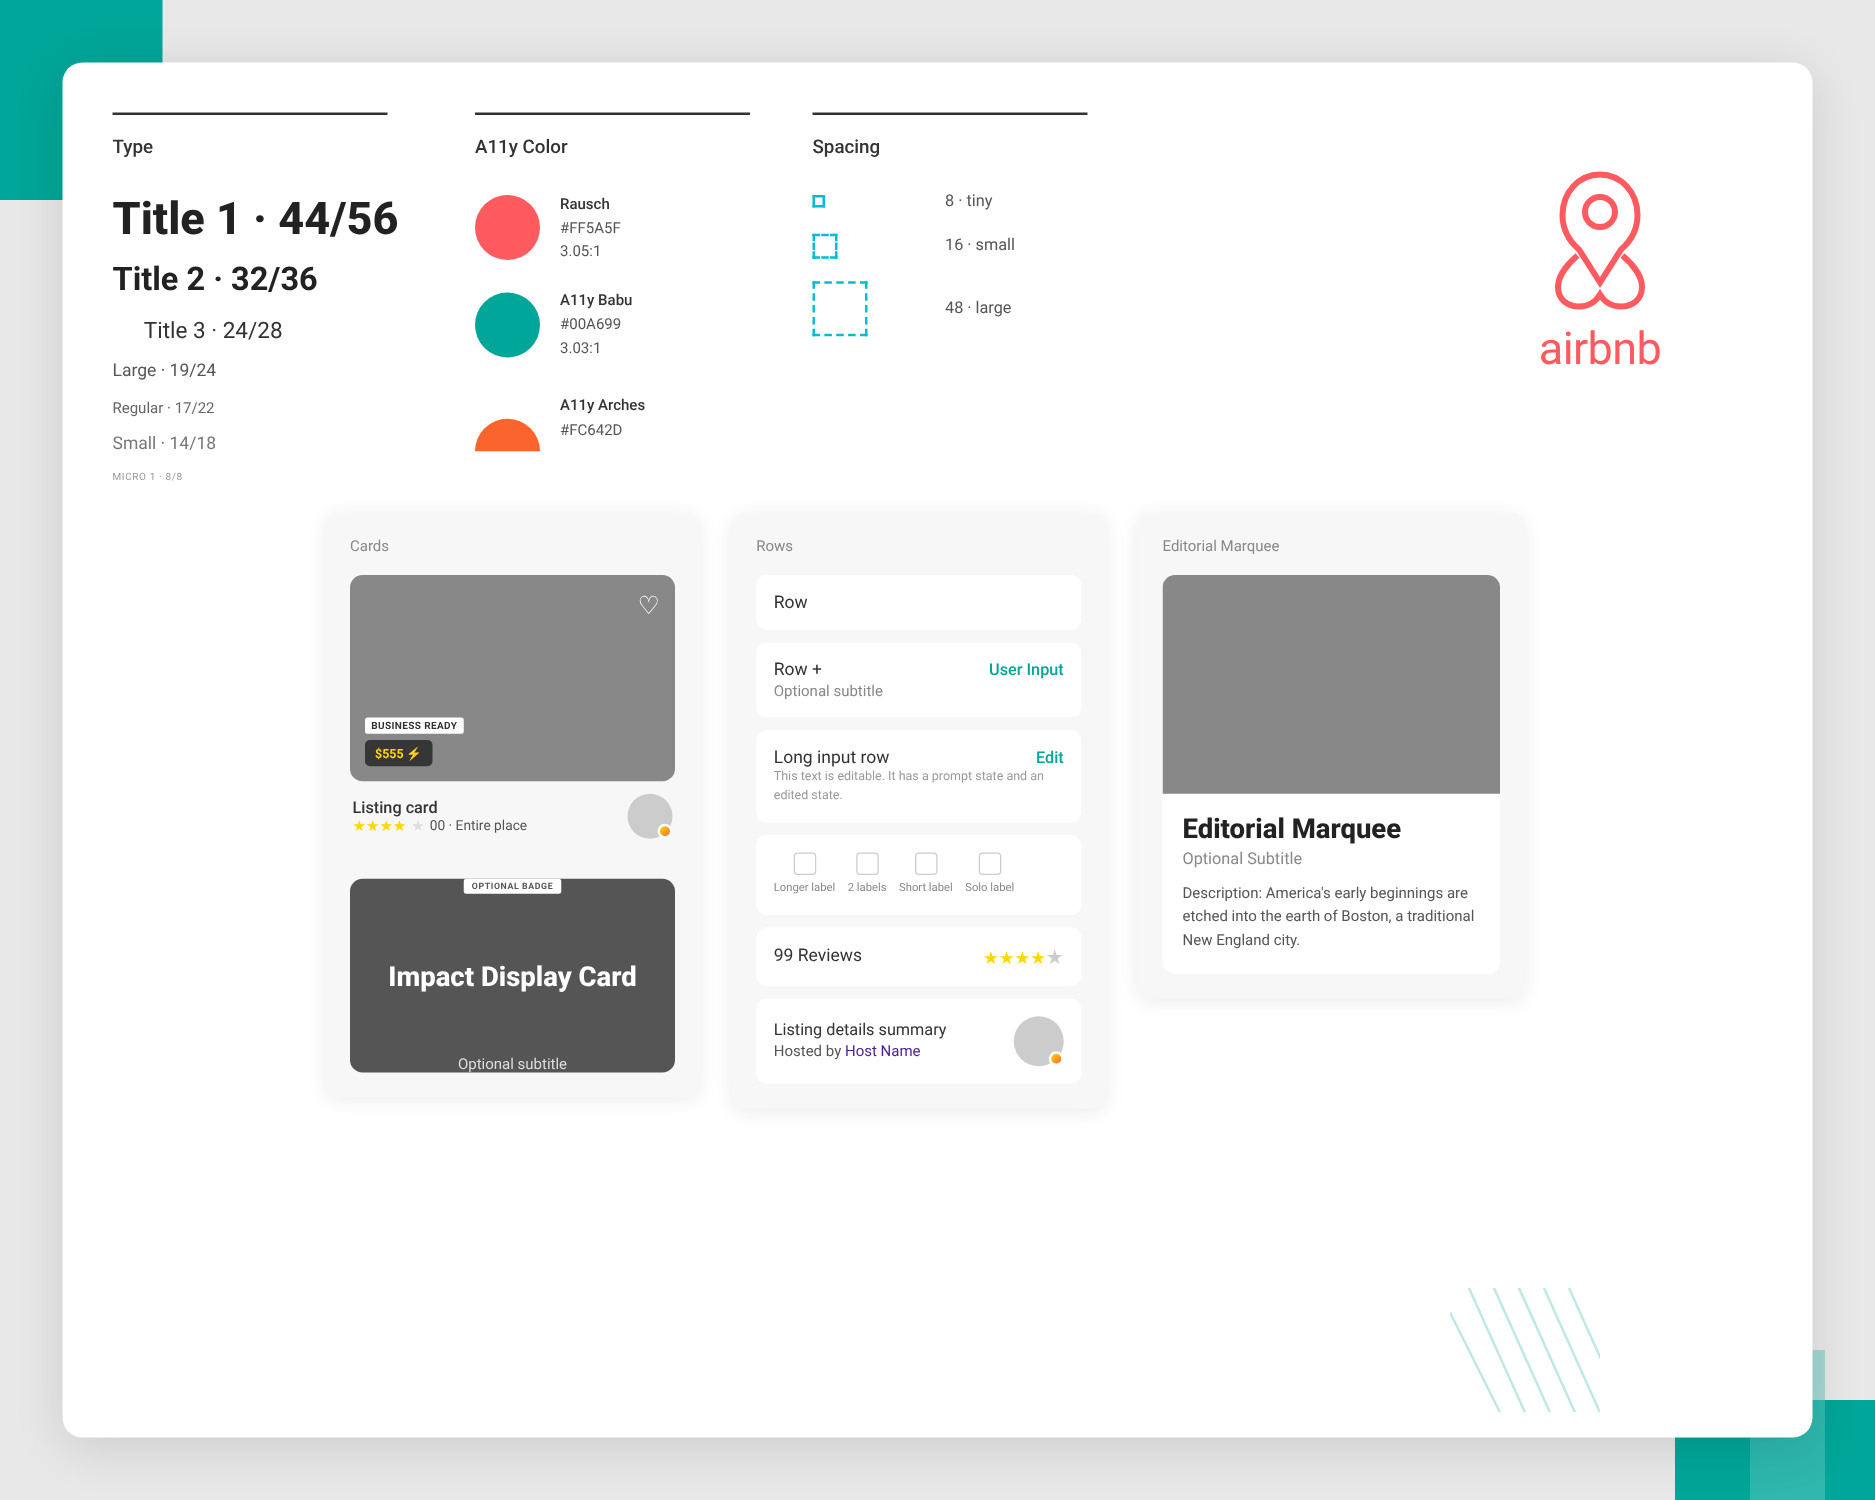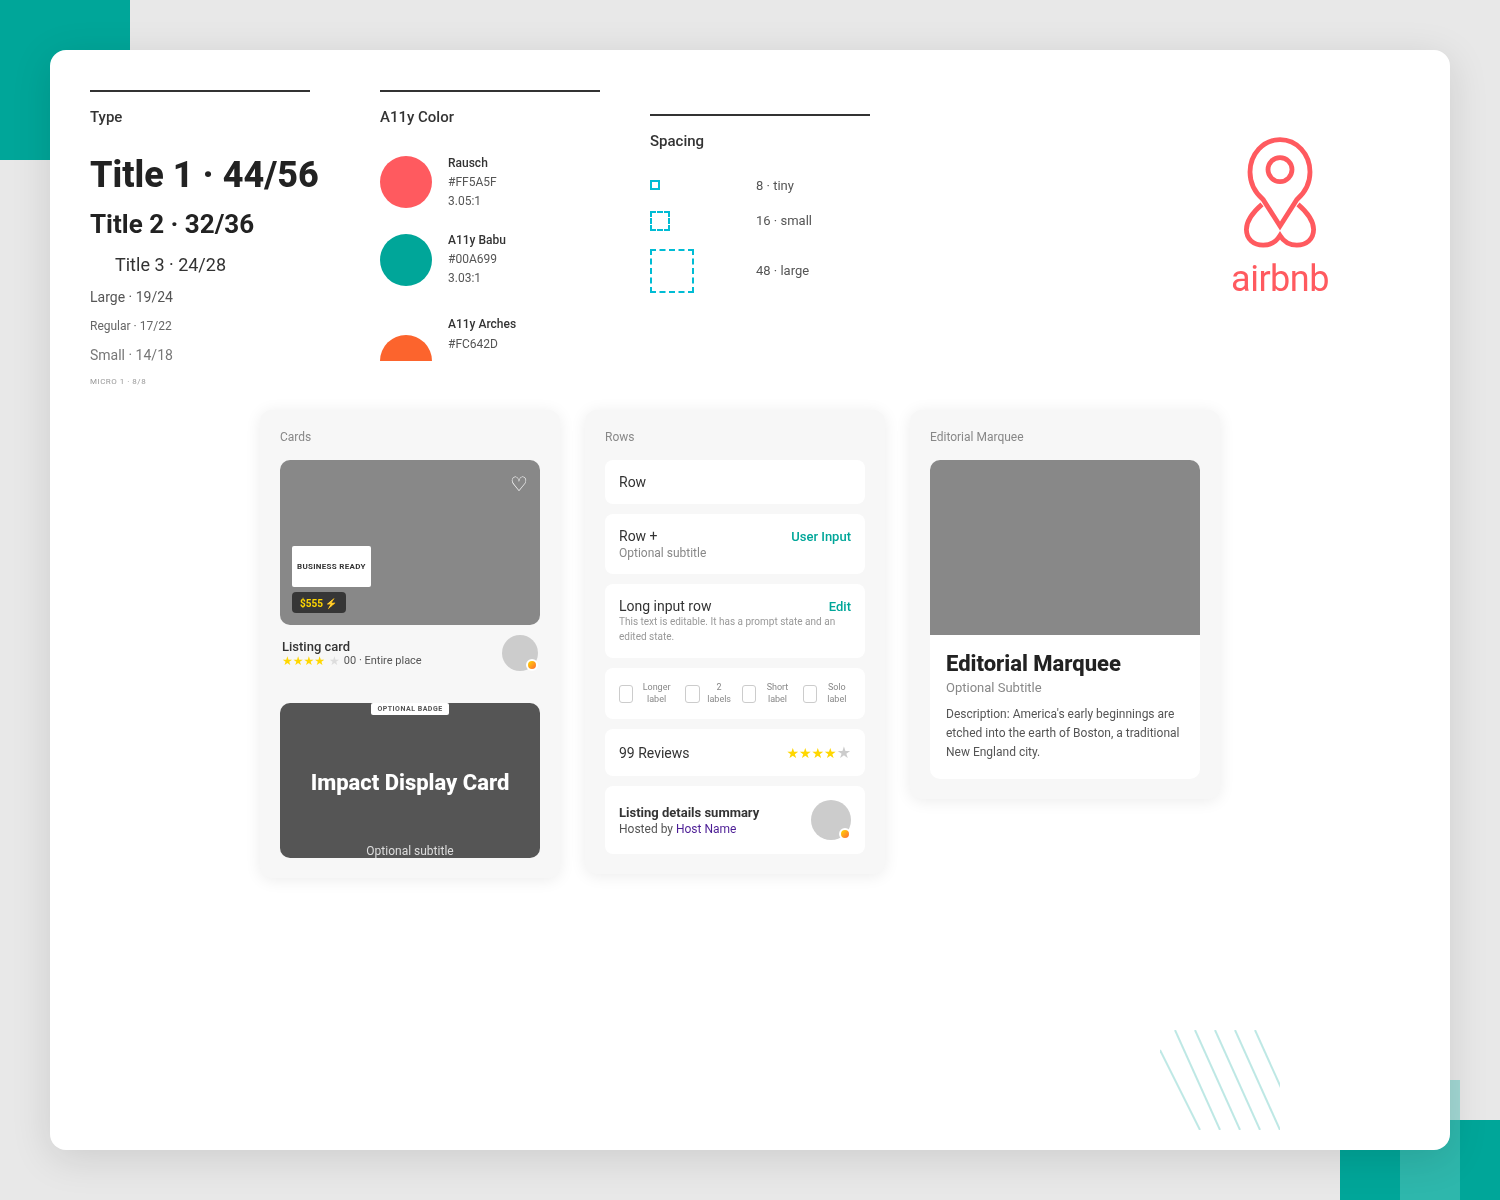--- a/index.html
+++ b/index.html
@@ -95,21 +95,20 @@
       flex-shrink: 0;
     }
     .color-info { font-size: 12px; color: #555; line-height: 1.6; }
     .color-info strong { display: block; font-weight: 500; color: #333; }
 
     
     .spacing-section {
       position: absolute;
       top: 40px; left: 600px;
       width: 240px;
-      margin-top: 24px;
     }
     .spacing-row {
       display: flex;
       align-items: center;
       margin-bottom: 18px;
       gap: 40px;
     }
     .spacing-box-wrapper { width: 50px; margin-right: 16px; }
     .spacing-box {
       border: 2px dashed #00BCD4;
@@ -162,21 +161,21 @@
       color: white;
       font-size: 20px;
     }
     .listing-card-badge {
       position: absolute;
       bottom: 38px; left: 12px;
       background: #fff;
       font-size: 8px;
       font-weight: 700;
       color: #333;
-      padding: 16px 5px;
+      padding: 2px 5px;
       border-radius: 2px;
       letter-spacing: 0.3px;
     }
     .listing-card-price {
       position: absolute;
       bottom: 12px; left: 12px;
       background: rgba(0,0,0,0.6);
       color: #fff;
       font-size: 13px;
       font-weight: 700;
@@ -261,21 +260,21 @@
     
     .checkbox-row {
       background: #fff;
       border-radius: 8px;
       padding: 14px 14px;
       margin-bottom: 10px;
       display: flex;
       align-items: flex-start;
       gap: 10px;
     }
-    .cb-item { display: flex; flex-direction: row; align-items: center; gap: 6px; }
+    .cb-item { display: flex; flex-direction: column; align-items: center; gap: 6px; }
     .cb-box { width: 18px; height: 18px; border: 1.5px solid #ccc; border-radius: 3px; background: #fff; }
     .cb-label { font-size: 9px; color: #888; text-align: center; line-height: 1.3; }
 
     
     .reviews-row {
       background: #fff;
       border-radius: 8px;
       padding: 14px 14px;
       margin-bottom: 10px;
       display: flex;
@@ -289,21 +288,21 @@
     
     .listing-details-row {
       background: #fff;
       border-radius: 8px;
       padding: 14px 14px;
       display: flex;
       align-items: center;
       justify-content: space-between;
     }
     .listing-details-info {}
-    .listing-details-title { font-size: 13px; font-weight: 700; color: #333; margin-bottom: 2px; }
+    .listing-details-title { font-size: 13px; font-weight: 400; color: #333; margin-bottom: 2px; }
     .listing-details-sub { font-size: 12px; color: #555; }
     .listing-details-sub a { color: #00A699; text-decoration: none; }
     .listing-details-avatar {
       width: 40px; height: 40px; border-radius: 50%; background: #ccc;
       position: relative; flex-shrink: 0;
     }
 
     
     .editorial-panel {
       position: absolute;

